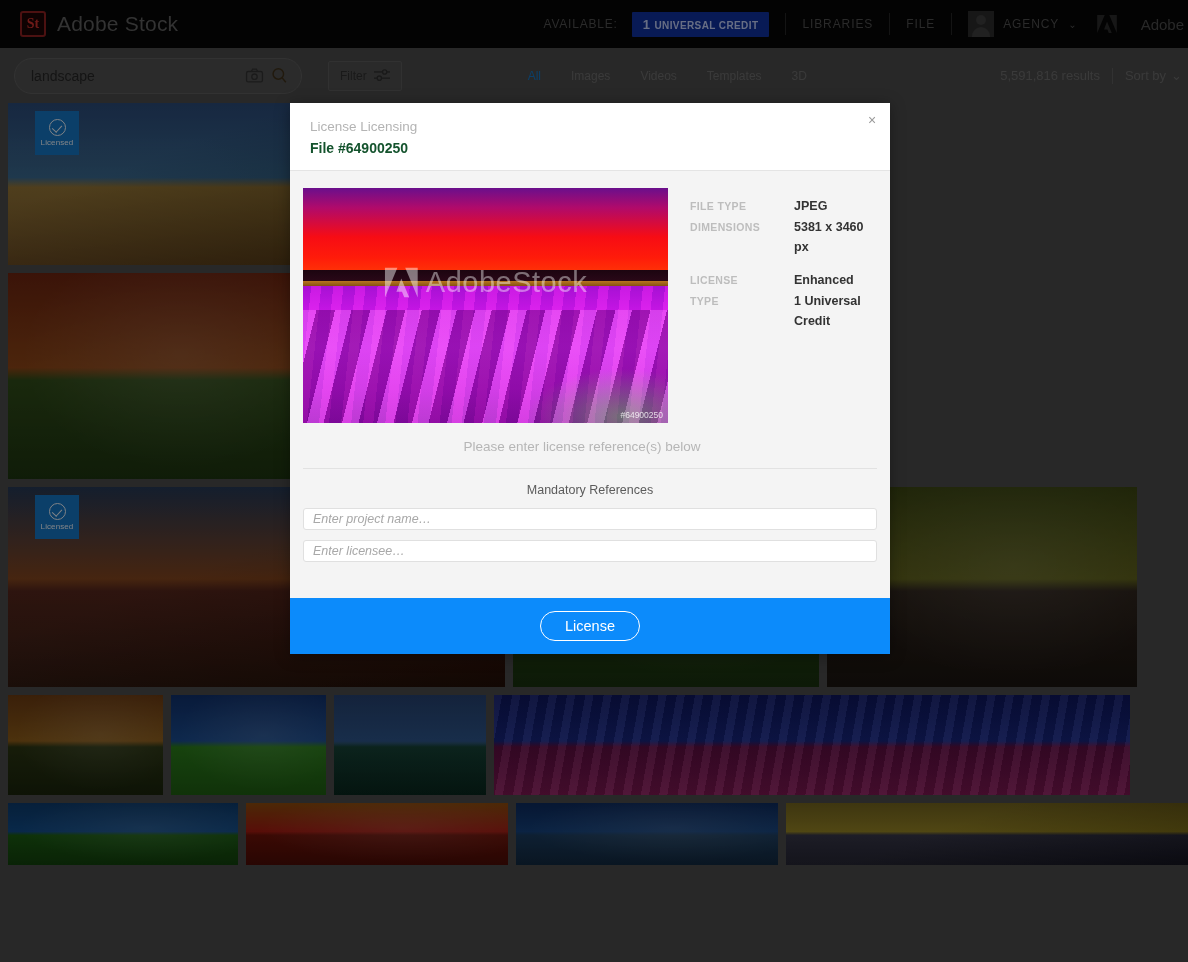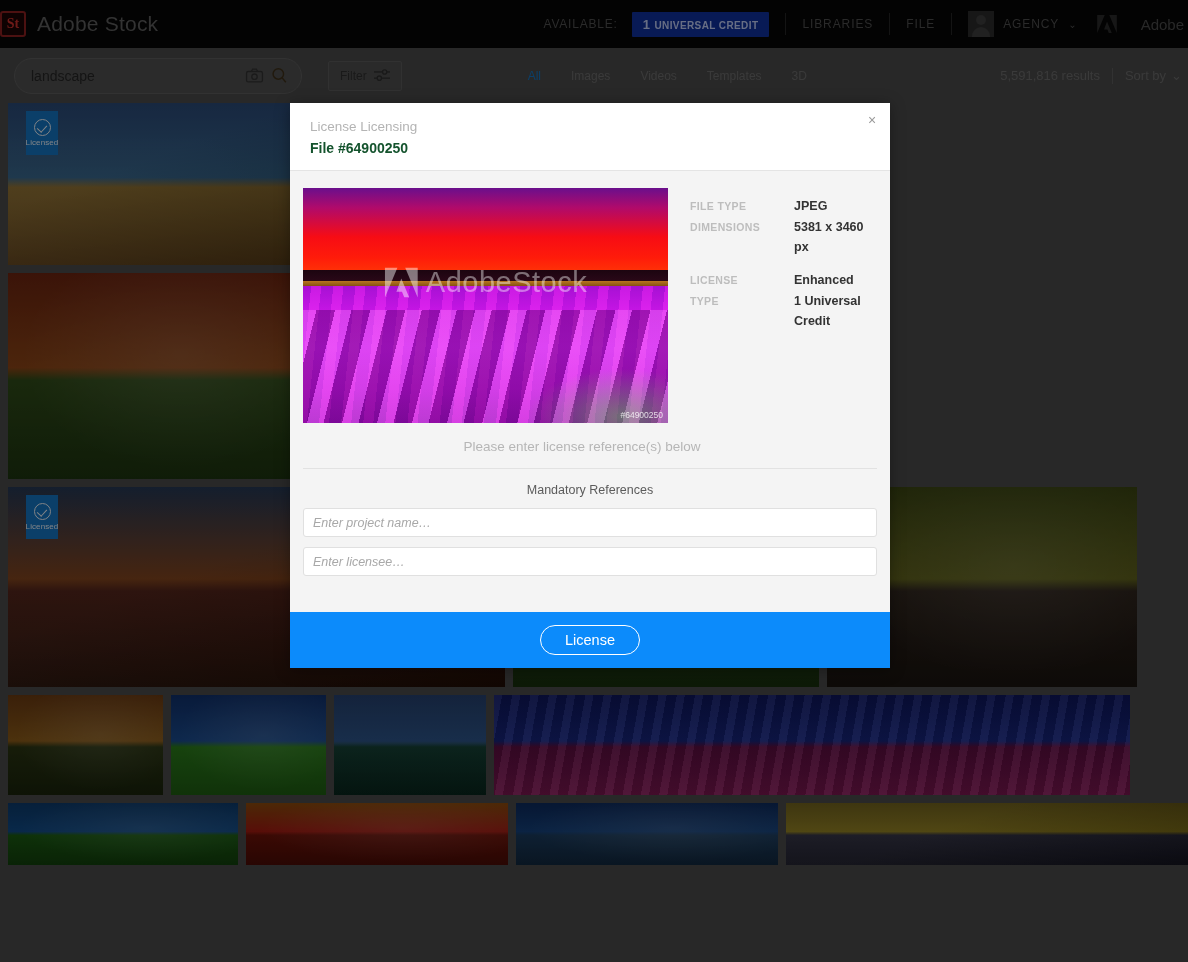--- a/index.html
+++ b/index.html
@@ -11,21 +11,21 @@
   }
   #root { position: relative; width: 1188px; height: 962px; overflow: hidden; background:#4a4a4a; }
 
   
   .topbar {
     position: absolute; top: 0; left: 0; width: 1188px; height: 48px;
     background: #060606;
     display: flex; align-items: center;
     z-index: 5;
   }
-  .brand { display: flex; align-items: center; padding-left: 0; }
+  .brand { display: flex; align-items: center; padding-left: 20px; }
   .st-logo {
     width: 26px; height: 26px; border: 2px solid #8a1f1f; border-radius: 3px;
     background: #1a0404; color: #c9302c; font-size: 14px; font-weight: bold;
     display: flex; align-items: center; justify-content: center;
     font-family: "Liberation Serif", serif;
   }
   .brand-name { color: #5d5d5d; font-size: 21px; margin-left: 11px; letter-spacing: .2px; }
 
   .top-right { margin-left: auto; display: flex; align-items: center; height: 48px; padding-right: 0; }
   .avail-label { color: #4e4e4e; font-size: 12px; letter-spacing: .8px; }
@@ -72,21 +72,21 @@
   .results-wrap { margin-left: auto; display: flex; align-items: center; padding-right: 6px; }
   .results-count { color: #6a6a6a; font-size: 13px; }
   .res-div { width: 1px; height: 16px; background: #5c5c5c; margin: 0 12px; }
   .sortby { color: #6a6a6a; font-size: 13px; display: flex; align-items: center; gap: 5px; }
 
   
   .grid-area { position: absolute; top: 103px; left: 0; width: 1188px; height: 859px; overflow: hidden; }
   .grid-row { display: flex; gap: 8px; padding: 0 8px; margin-bottom: 8px; }
   .thumb { position: relative; overflow: hidden; flex: none; }
   .badge {
-    position: absolute; left: 18px; top: 8px; width: 32px; height: 44px;
+    position: absolute; left: 27px; top: 8px; width: 44px; height: 44px;
     background: #1473bf; display: flex; flex-direction: column;
     align-items: center; justify-content: center; gap: 2px;
   }
   .badge-check {
     width: 17px; height: 17px; border-radius: 50%;
     border: 1.6px solid #e9eef5; position: relative;
   }
   .badge-check::after {
     content: ""; position: absolute; left: 4px; top: 3px;
     width: 5px; height: 8px; border: solid #e9eef5;
@@ -145,21 +145,21 @@
   .meta-k { width: 104px; flex: none; color: #bdbdbd; font-size: 10.5px; font-weight: bold; letter-spacing: .35px; line-height: 20px; }
   .meta-v { color: #333; font-size: 12.5px; font-weight: bold; line-height: 20px; max-width: 86px; }
   .meta-gap { height: 12px; }
 
   .ref-note { text-align: center; color: #b6b6b6; font-size: 13.5px; padding: 16px 16px 14px 0; }
   .ref-sep { height: 1px; background: #e2e2e2; margin: 0 13px; }
   .ref-cols { display: flex; padding: 14px 13px 0 13px; gap: 28px; }
   .ref-col { flex: 1; }
   .ref-head { text-align: center; color: #5b5b5b; font-size: 12.5px; margin-bottom: 11px; }
   .ref-input {
-    display: block; width: 100%; height: 29px; margin-bottom: 10px;
+    display: block; width: 100%; height: 22px; margin-bottom: 10px;
     border: 1px solid #e0e0e0; background: #fff; border-radius: 3px;
     padding: 0 9px; font-size: 12.5px; font-style: italic; color: #444;
     outline: none; font-family: "Liberation Sans", sans-serif;
   }
   .ref-input::placeholder { color: #a8a8a8; font-style: italic; }
   .body-pad { height: 26px; }
   .modal-foot {
     background: #0c8bfb; height: 56px; display: flex; align-items: center; justify-content: center;
   }
   .lic-btn {

